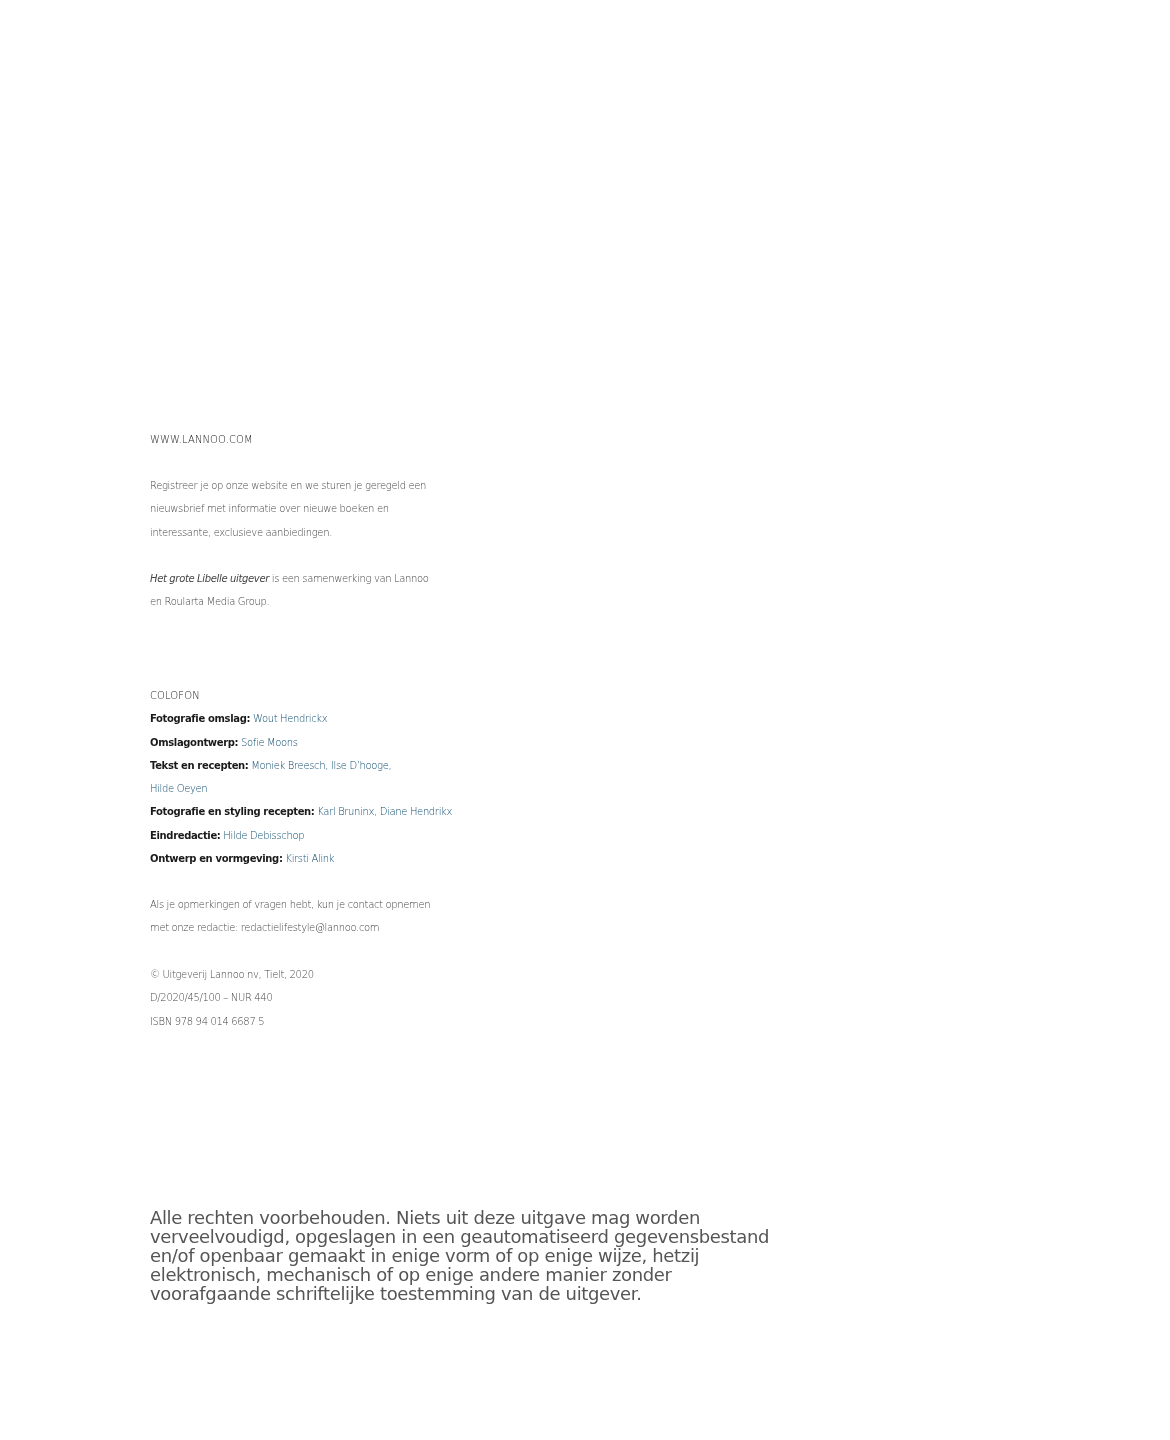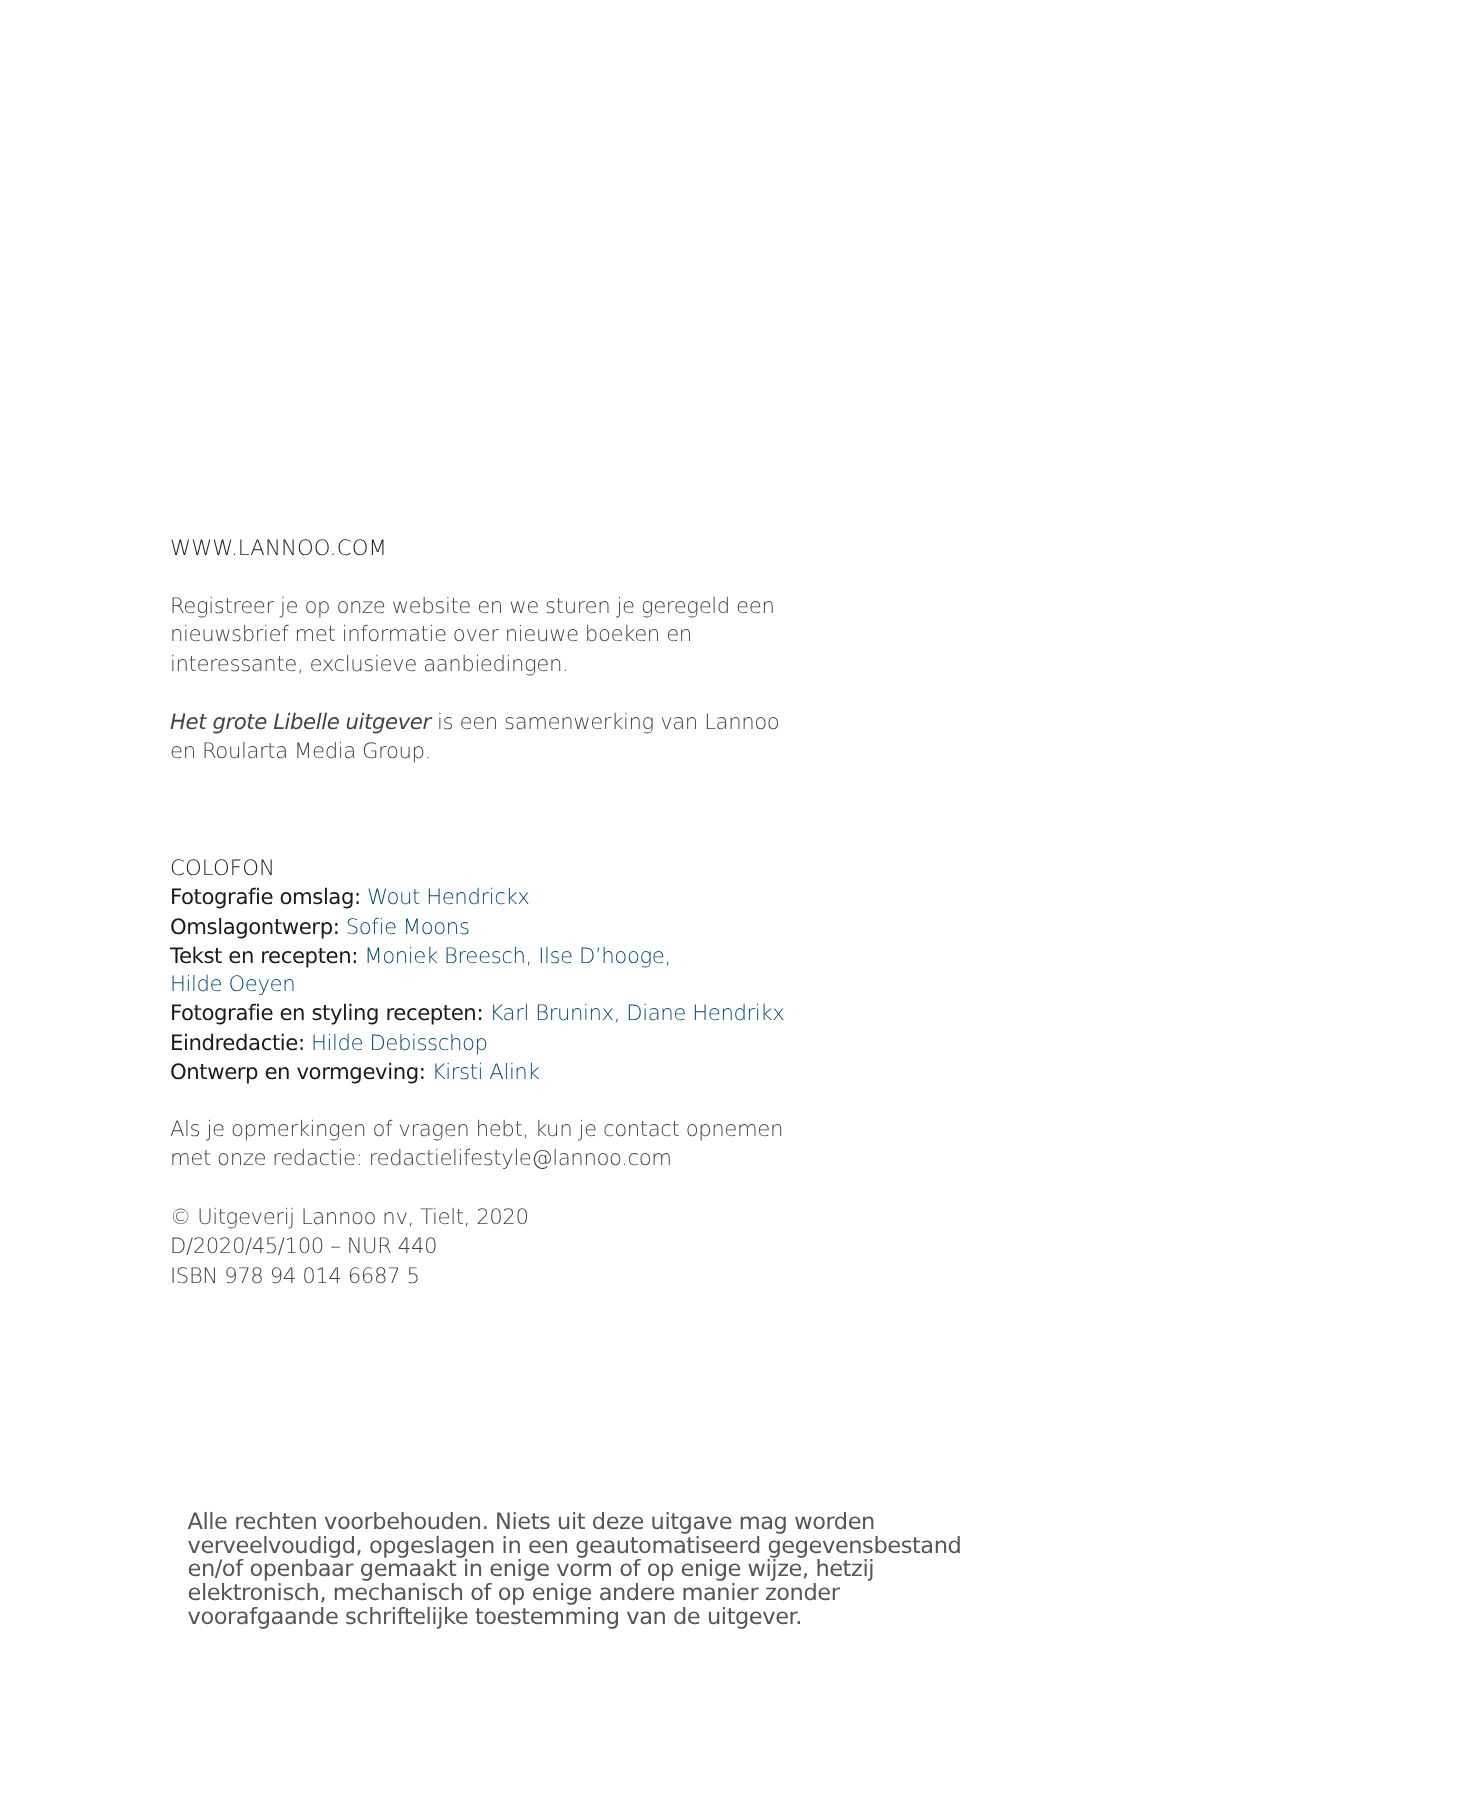--- a/index.html
+++ b/index.html
@@ -15,36 +15,36 @@
       font-family: "DejaVu Sans", "Liberation Sans", sans-serif;
       color: #3a3a3a;
     }
     .page {
       position: absolute;
       left: 0; top: 0;
       width: 1170px; height: 1440px;
     }
     .block {
       position: absolute;
-      left: 136px;
+      left: 150px;
       width: 420px;
-      font-size: 17px;
+      font-size: 10px;
       line-height: 23.3px;
       letter-spacing: -0.35px;
       font-weight: 300;
       color: #444;
     }
     .block p { margin: 0; white-space: nowrap; }
     .heading {
       color: #1a1a1a;
       letter-spacing: 0.1px;
     }
     .label {
       color: #1a1a1a;
-      font-weight: 400;
+      font-weight: 700;
     }
     .value {
       color: #0c4a6e;
     }
     em { font-style: italic; }
     .fine {
       position: absolute;
       left: 150px;
       top: 1208px;
       width: 420px;

